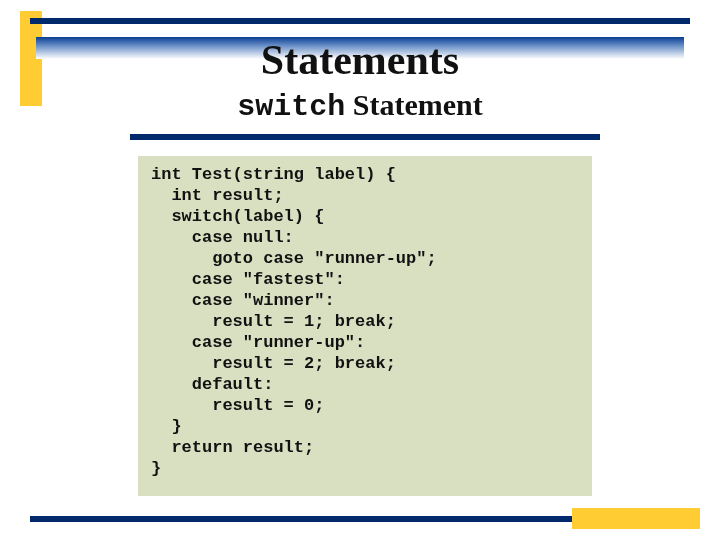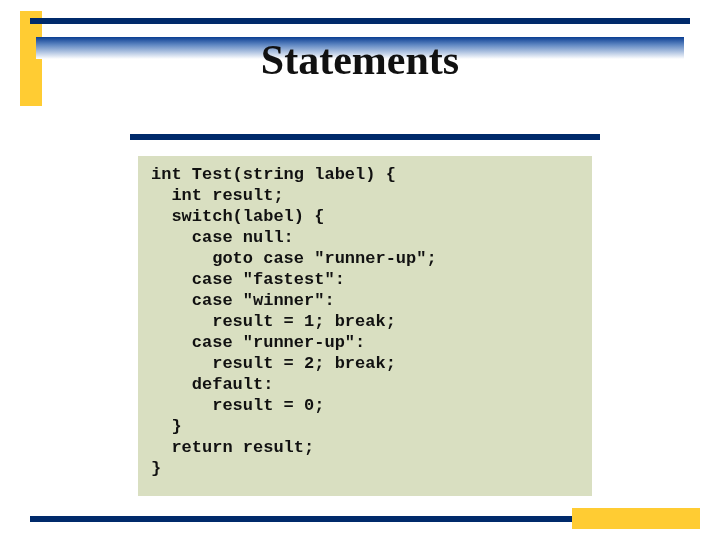--- a/index.html
+++ b/index.html
@@ -119,20 +119,23 @@
 </head>
 <body>
 
 <div class="slide">
   <div class="corner-tl"></div>
   <div class="bar-top"></div>
   <div class="title-band"></div>
 
   <div class="title">Statements</div>
 
+  <div class="subtitle">
+    <span class="kw">switch</span><span> Statement</span>
+  </div>
 
   <div class="subtitle-bar"></div>
 
   <div class="codebox">
     <div class="code">int Test(string label) {
   int result;
   switch(label) {
     case null:
       goto case "runner-up";
     case "fastest":

